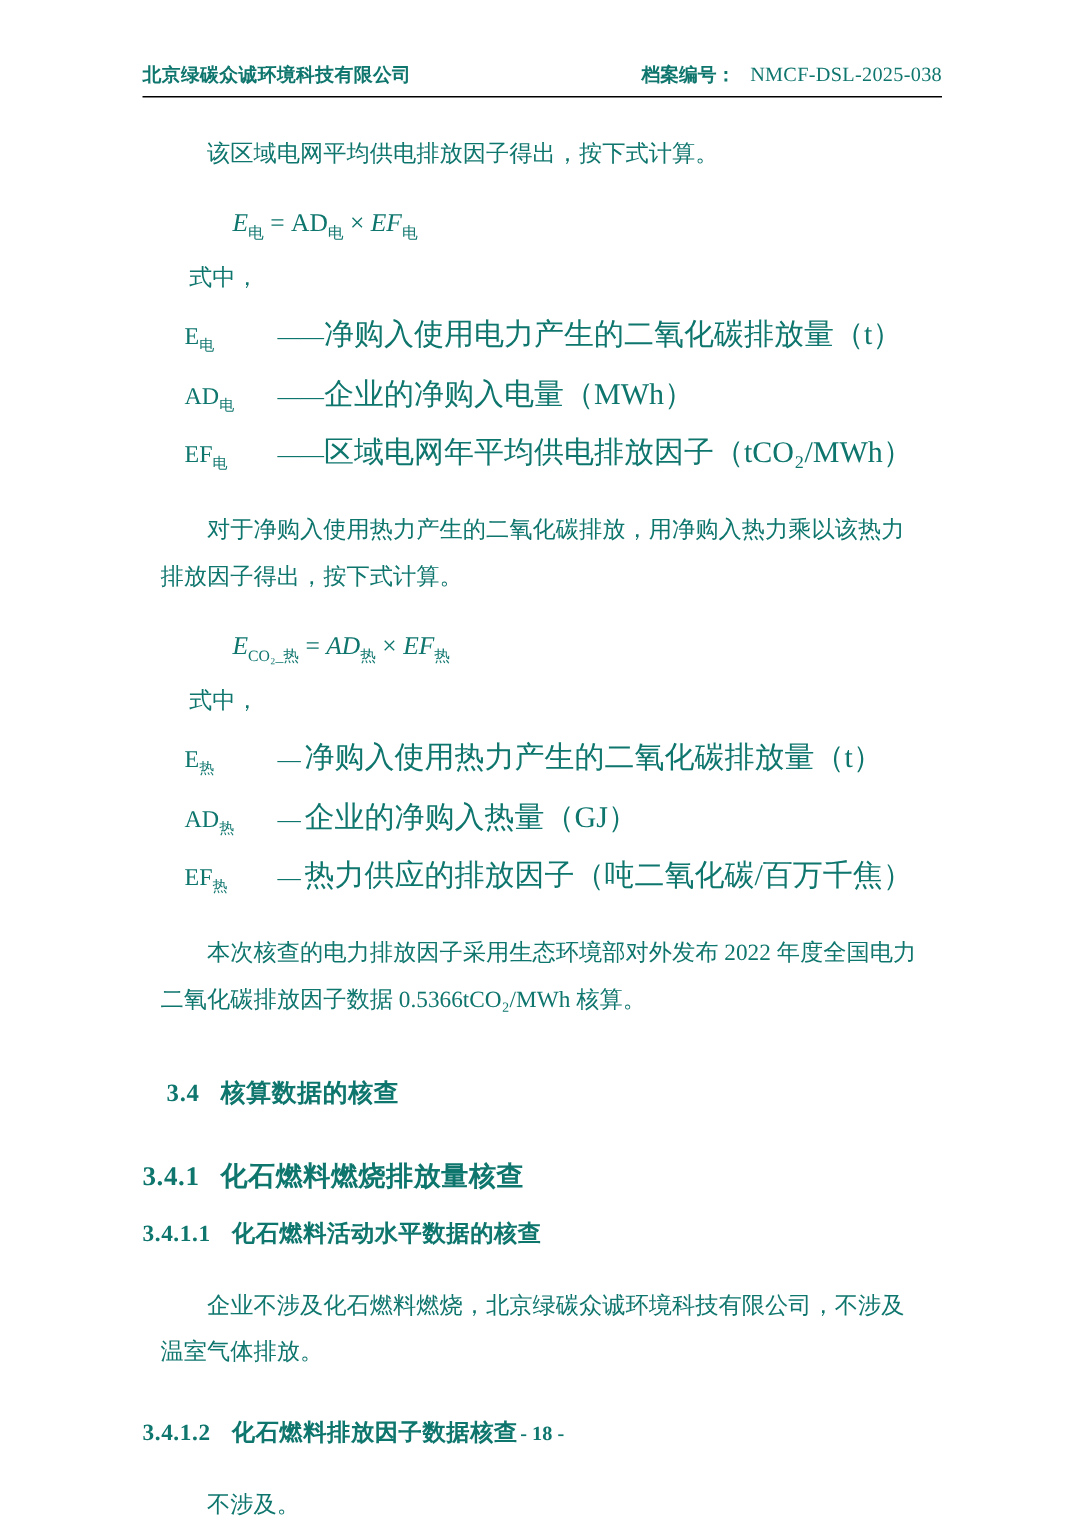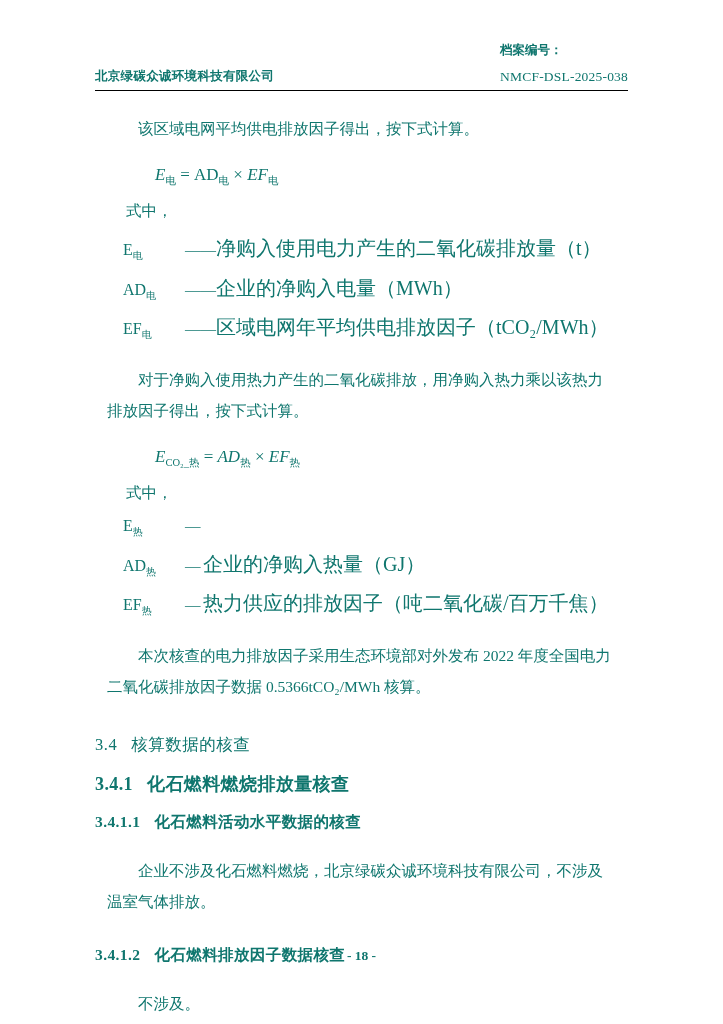--- a/index.html
+++ b/index.html
@@ -34,21 +34,20 @@
     font-family: "Liberation Serif", serif;
   }
   .header-left {
     font-weight: bold;
     letter-spacing: 0.3px;
   }
   .header-right {
     display: flex;
     align-items: baseline;
     gap: 10px;
-    flex-direction: column;
   }
   .header-right .label {
     font-weight: bold;
     font-size: 12.5px;
   }
   .header-right .value {
     font-size: 13.5px;
     letter-spacing: 0.2px;
   }
   .para {
@@ -103,22 +102,22 @@
     white-space: nowrap;
   }
   .defrow .dash.tight {
     min-width: 18px;
   }
   .defrow .txt {
     font-size: 20px;
   }
   h2.sec {
     font-size: 16.5px;
-    font-weight: normal;
-    margin: 0;
+    font-weight: bold;
+    margin: 16px;
     padding-top: 20px;
     letter-spacing: 0.5px;
   }
   h3.sec {
     font-size: 18px;
     font-weight: bold;
     margin: 0;
     padding-top: 16px;
     letter-spacing: 0.4px;
   }
@@ -198,20 +197,21 @@
       <span class="rom">×</span>
       <span class="up">EF</span><sub>热</sub>
     </div>
 
     <div class="shizhong">式中，</div>
 
     <div class="deflist">
       <div class="defrow">
         <span class="sym"><span>E</span><sub>热</sub></span>
         <span class="dash tight">—</span>
+        <span class="txt">净购入使用热力产生的二氧化碳排放量（t）</span>
       </div>
       <div class="defrow">
         <span class="sym"><span>AD</span><sub>热</sub></span>
         <span class="dash tight">—</span>
         <span class="txt">企业的净购入热量（GJ）</span>
       </div>
       <div class="defrow">
         <span class="sym"><span>EF</span><sub>热</sub></span>
         <span class="dash tight">—</span>
         <span class="txt">热力供应的排放因子（吨二氧化碳/百万千焦）</span>

